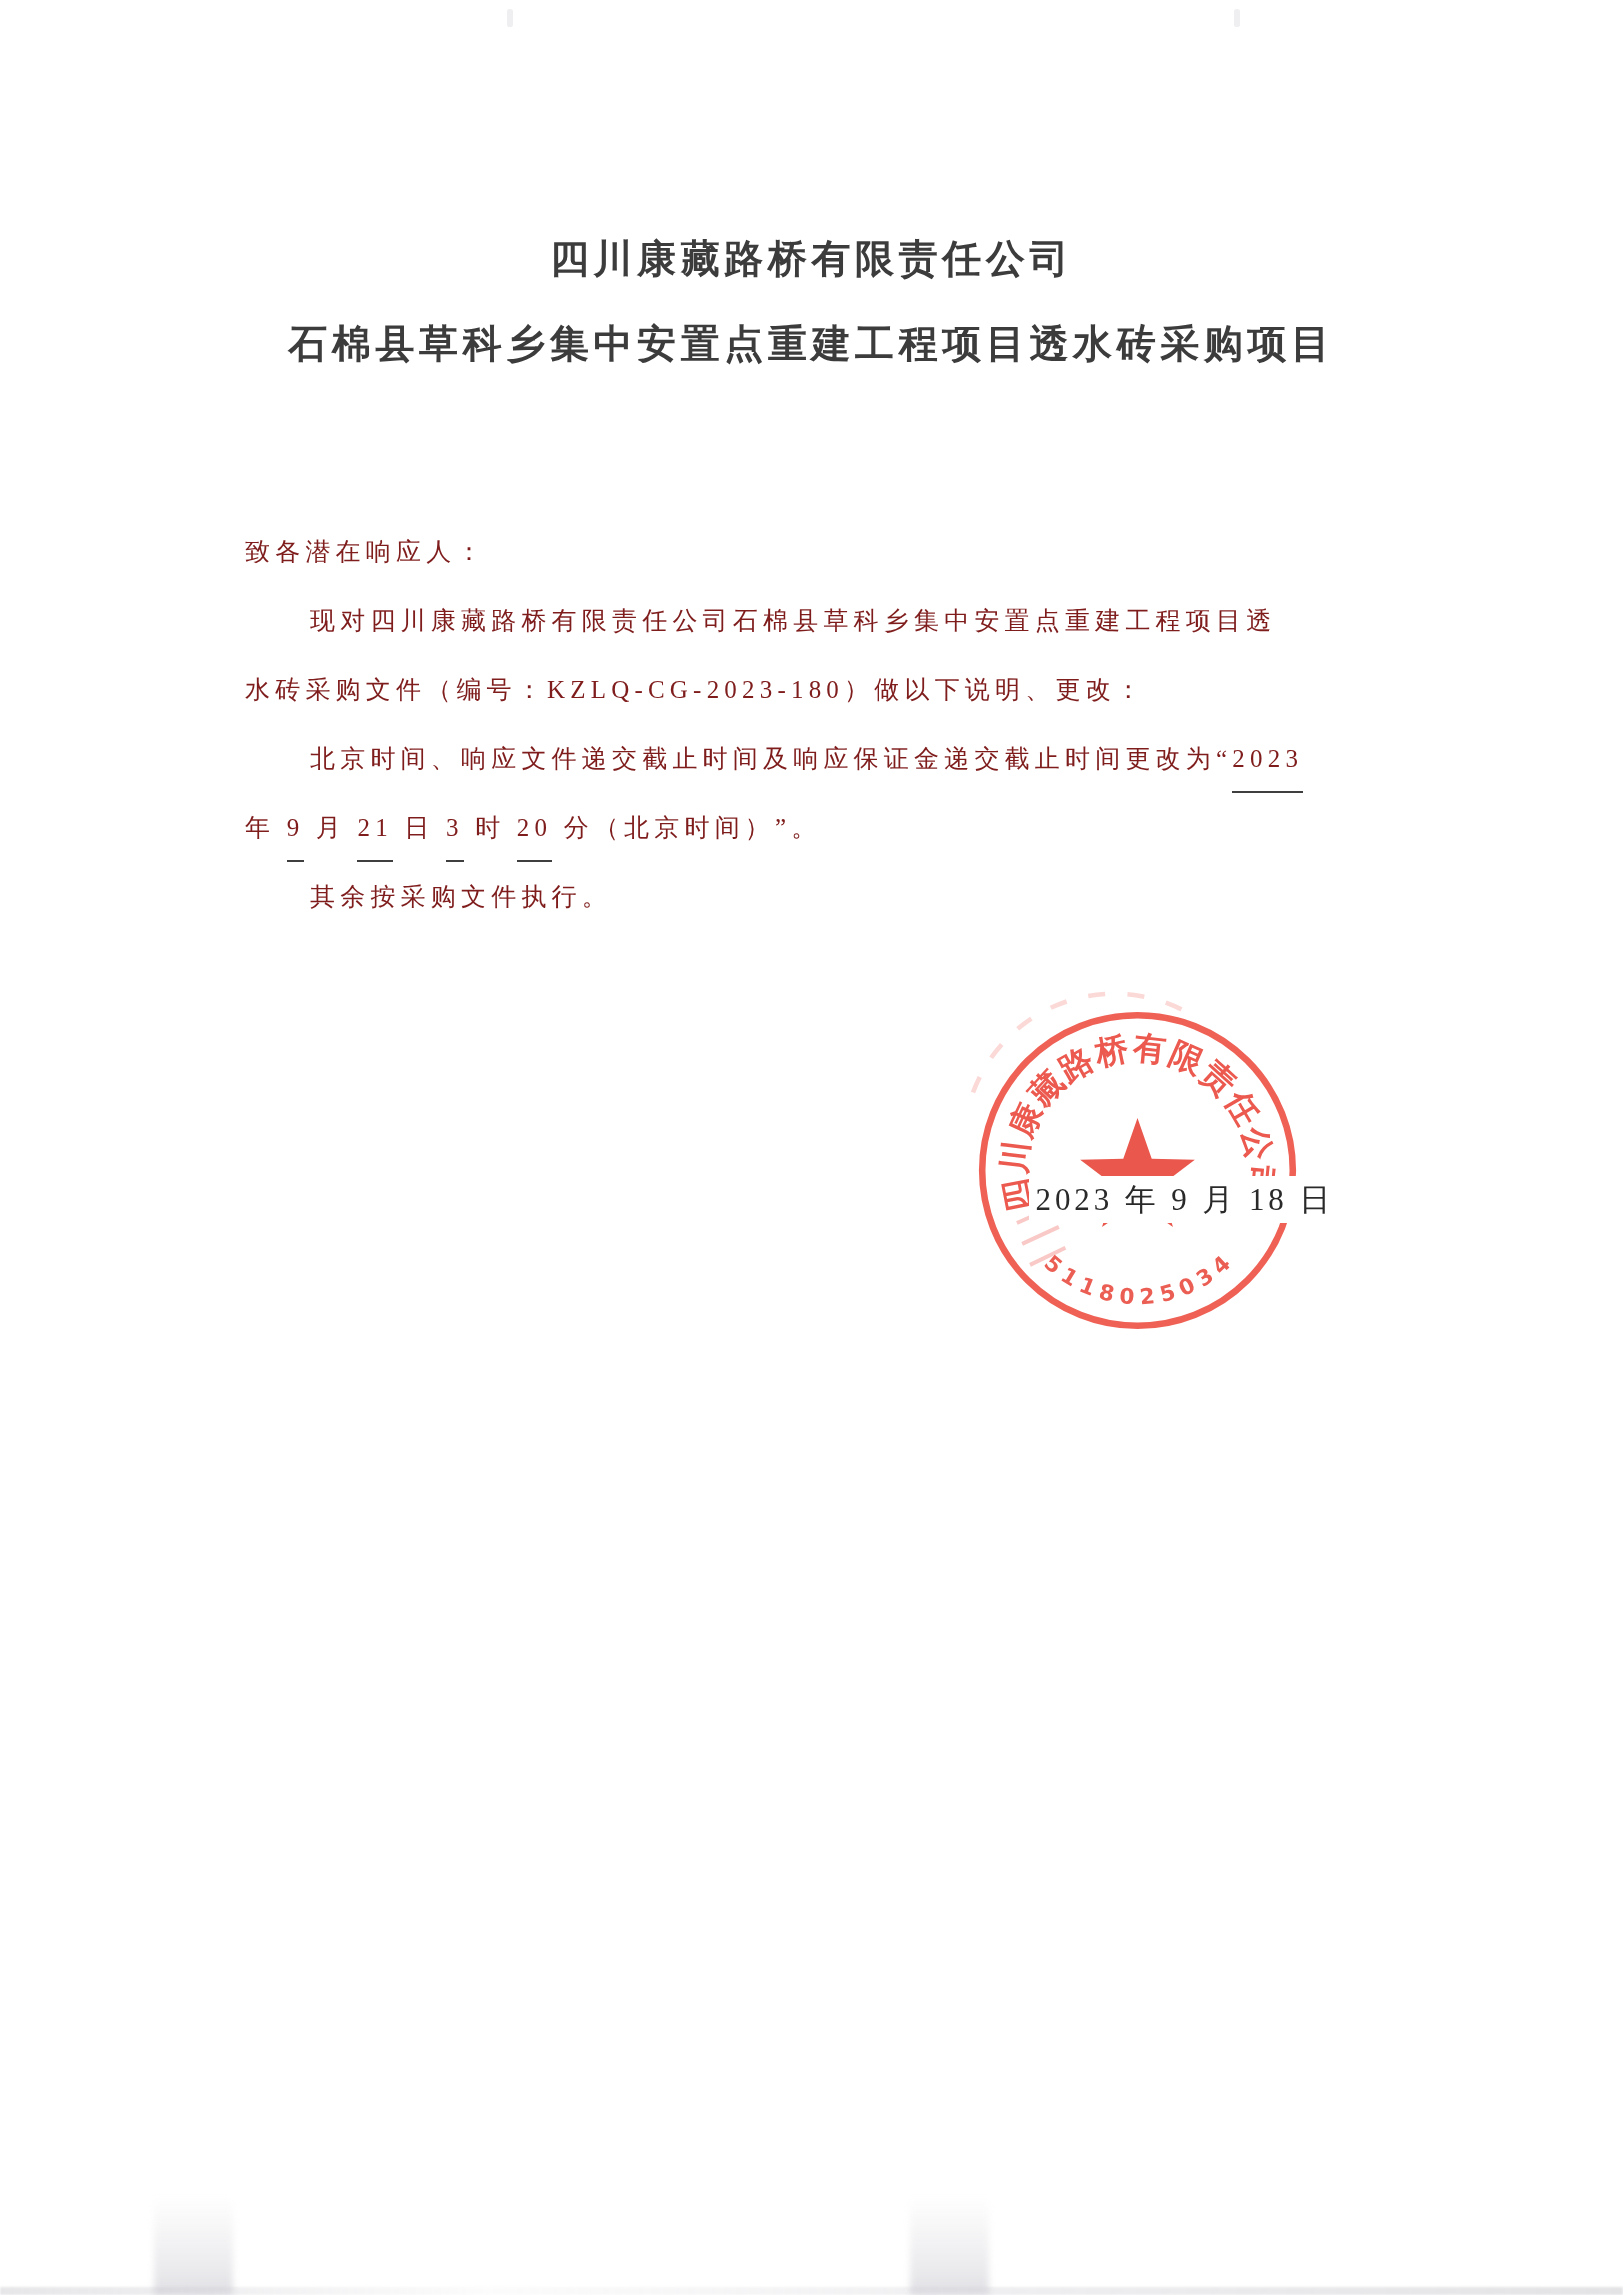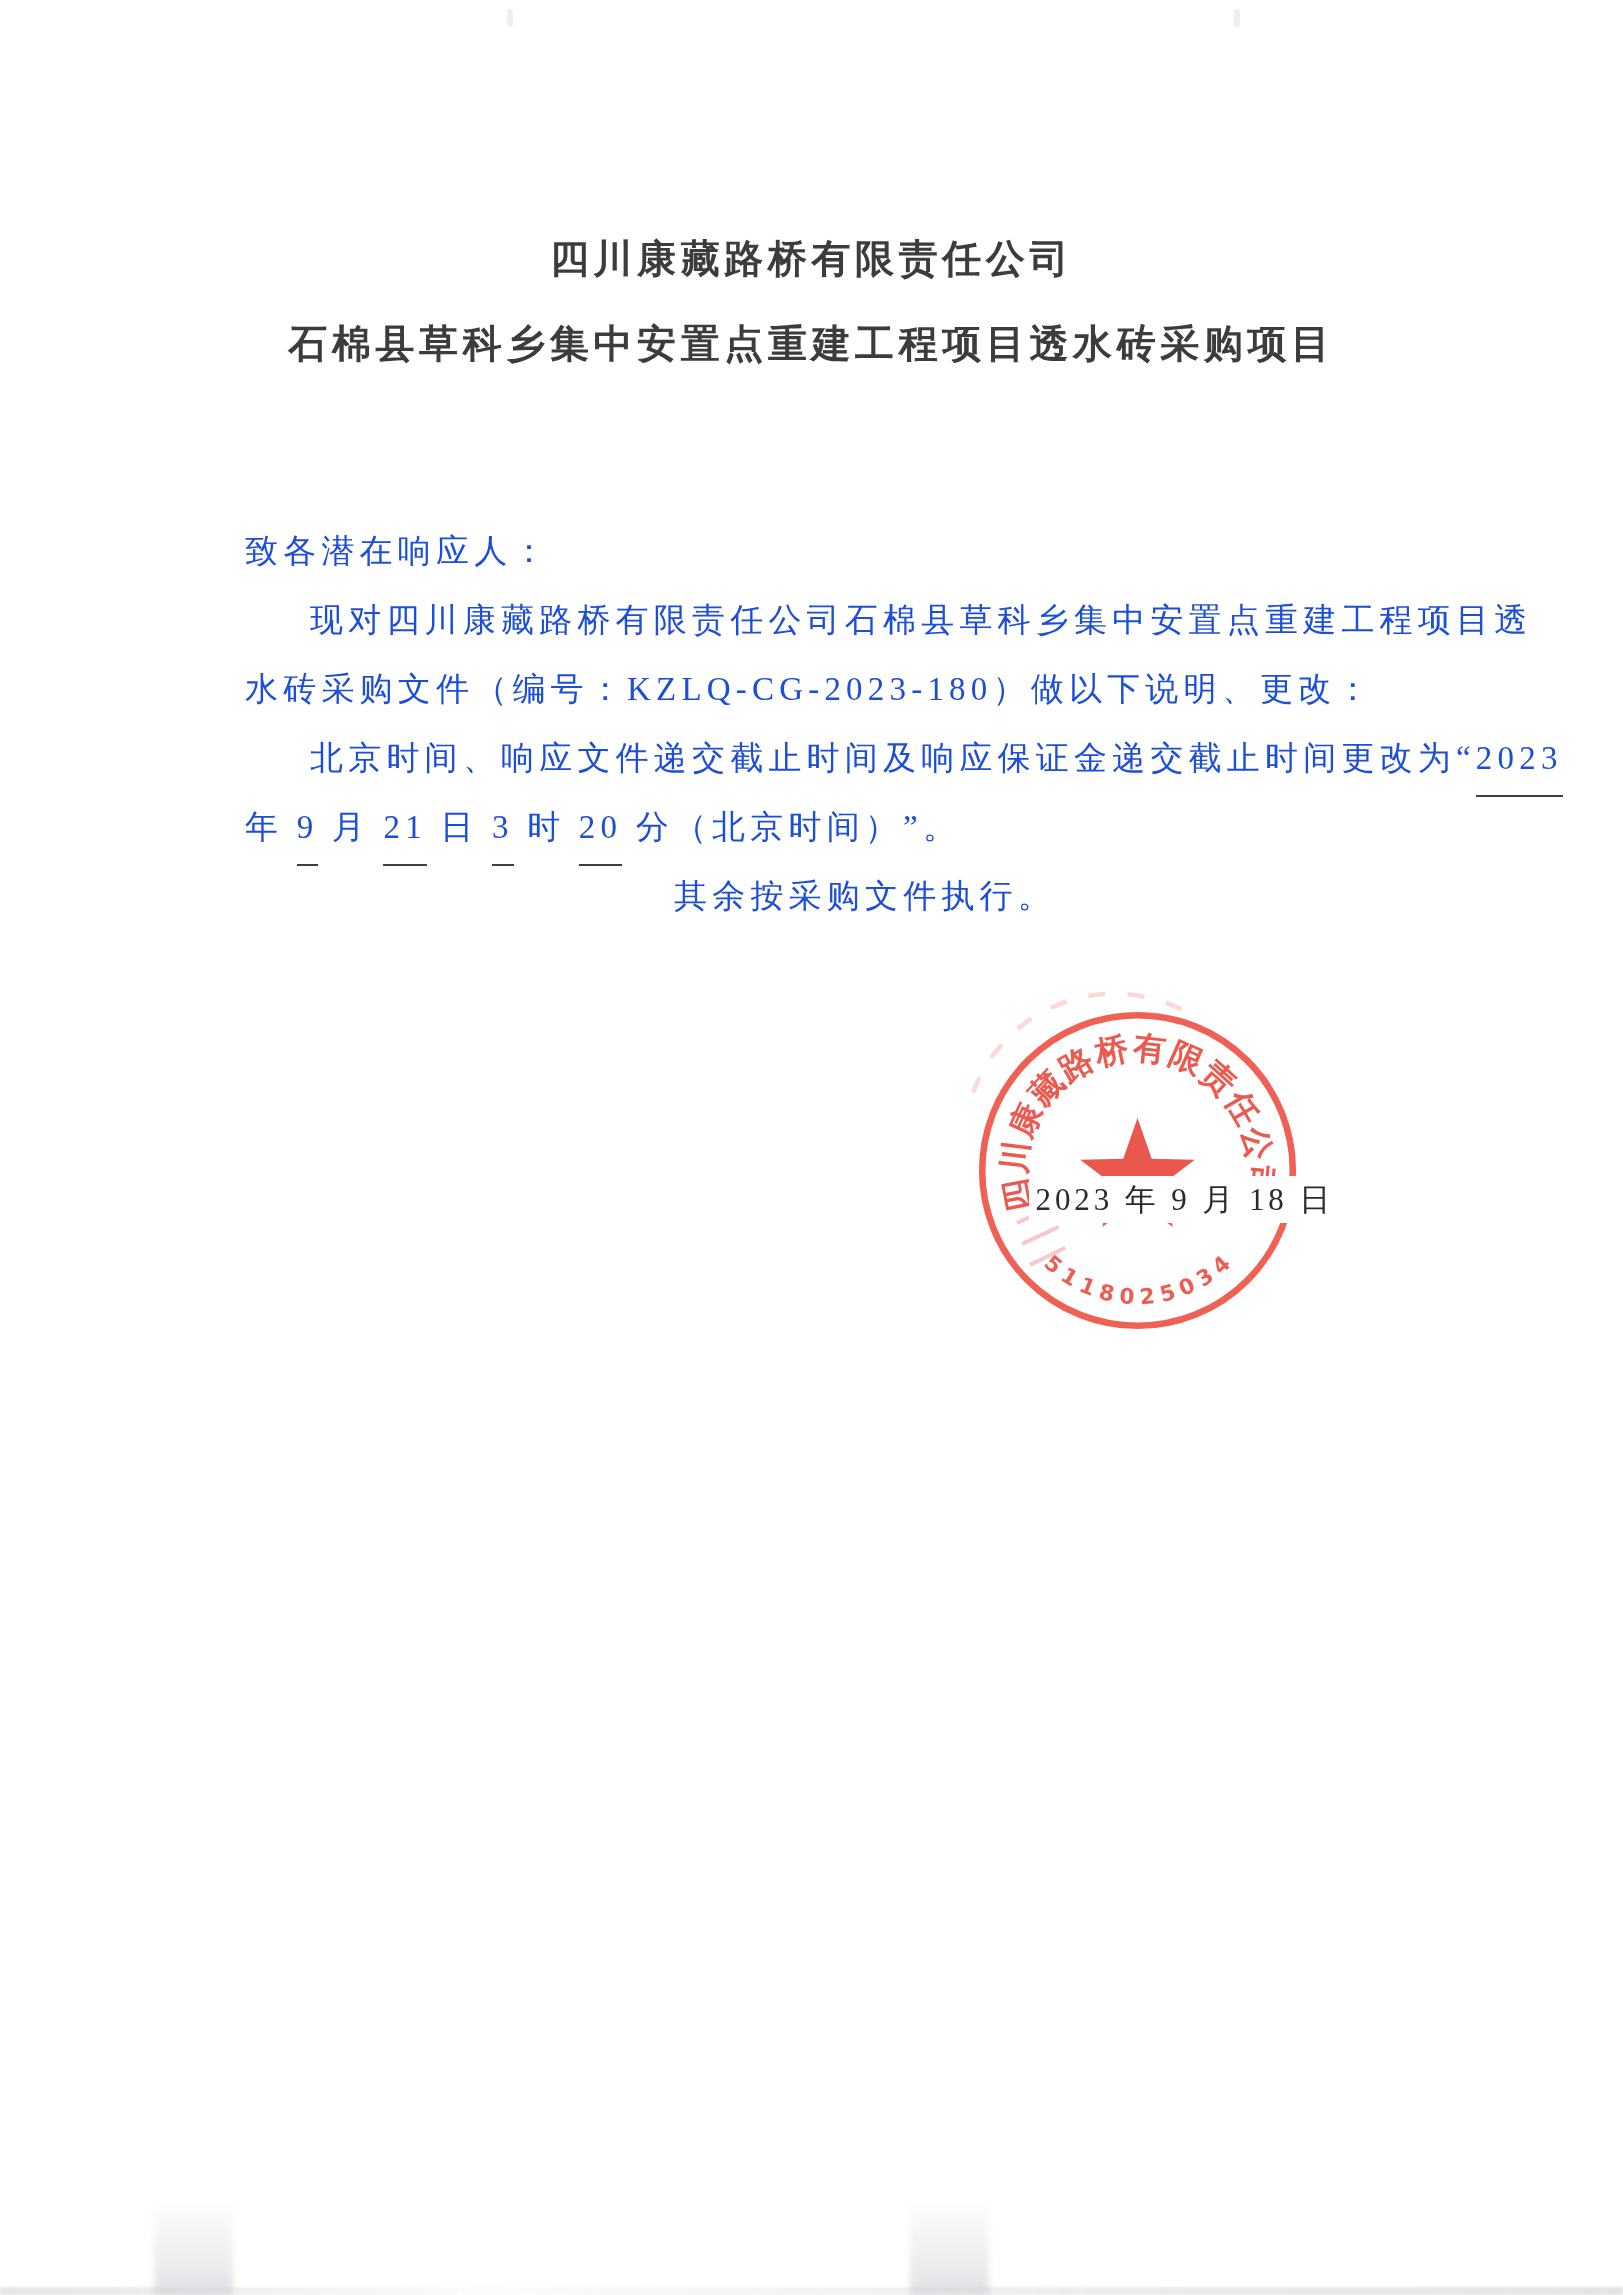--- a/index.html
+++ b/index.html
@@ -12,24 +12,24 @@
   
   .title-block { position:absolute; top:216px; left:0; width:1623px; text-align:center; }
   .title-line {
     font-size:39px; font-weight:700; letter-spacing:4.6px;
     line-height:85px; color:#3c3c3c; white-space:nowrap;
   }
 
   
   .body-block { position:absolute; top:517px; left:245px; width:1175px; }
   .body-line {
-    font-size:33px; letter-spacing:5.2px; line-height:69px; height:69px;
-    white-space:nowrap; color:#1d4ed8;
+    font-size:25px; letter-spacing:5.2px; line-height:69px; height:69px;
+    white-space:nowrap; color:#7f1d1d;
   }
-  .indent { padding-left:65px;text-align:center; }
+  .indent { padding-left:65px; }
   .u { border-bottom:2px solid #3f3f3f; padding-bottom:19px; }
 
   
   .sig-line {
     position:absolute; z-index:3; background:#ffffff;
     font-size:31px; letter-spacing:3.9px; color:#2a2a2a;
     padding:2.6px 6.5px; white-space:nowrap;
   }
   .sig-buyer { left:863px; top:1111px; }
   .sig-date  { left:1029px; top:1176px; }

